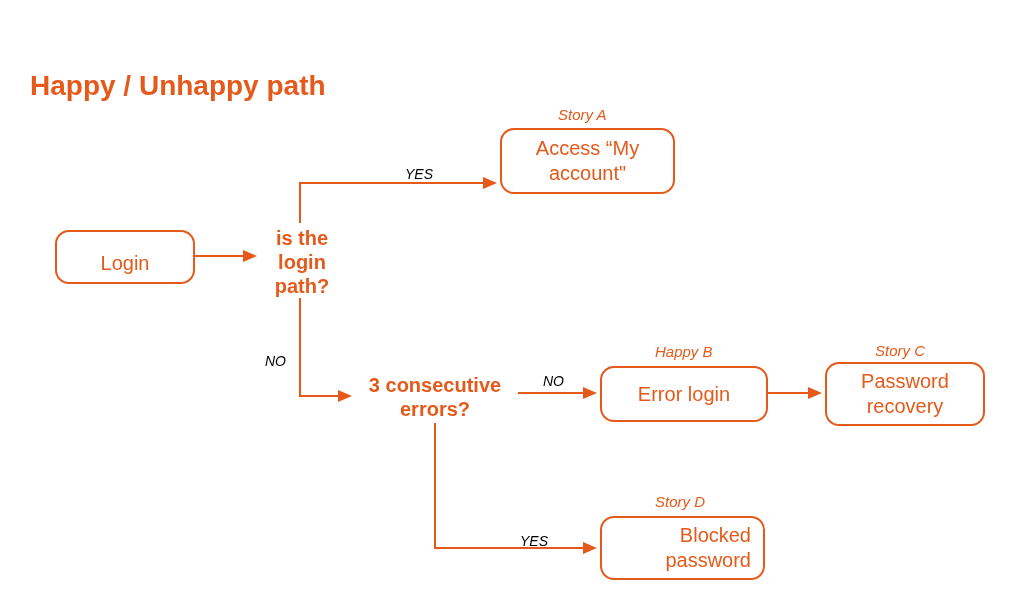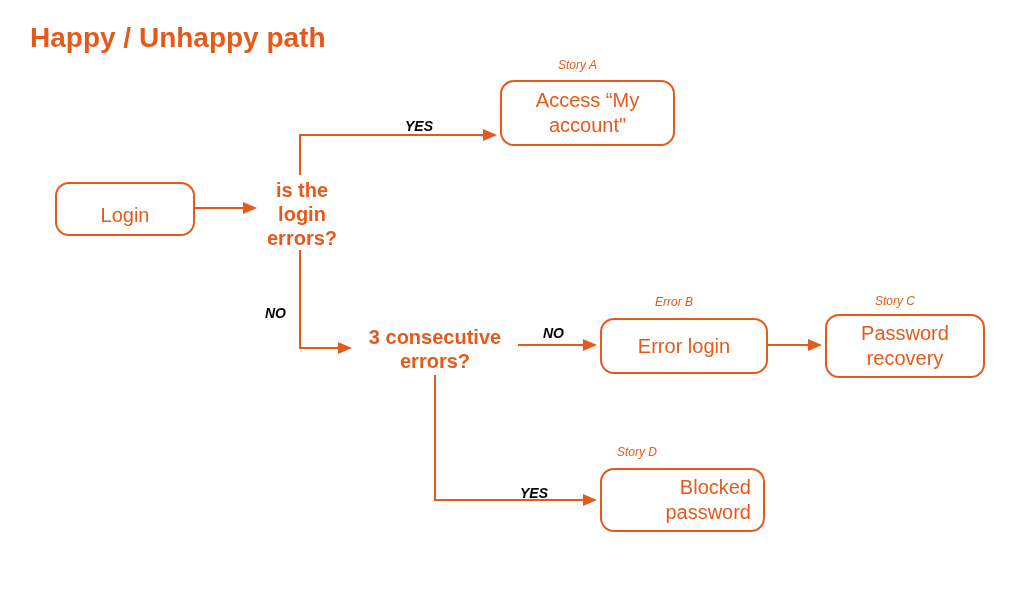--- a/index.html
+++ b/index.html
@@ -12,20 +12,21 @@
     width: 1024px;
     height: 592px;
     background: #ffffff;
     font-family: -apple-system, BlinkMacSystemFont, "Segoe UI", Arial, sans-serif;
     overflow: hidden;
   }
   .canvas {
     position: relative;
     width: 1024px;
     height: 416px;
+    margin-top: 48px;
   }
   .title {
     position: absolute;
     left: 30px;
     top: 22px;
     font-size: 28px;
     font-weight: 700;
     color: var(--orange);
   }
   .node {
@@ -49,28 +50,28 @@
     color: var(--orange);
     font-weight: 700;
     font-size: 20px;
     text-align: center;
     line-height: 1.2;
   }
   .story-label {
     position: absolute;
     color: var(--orange);
     font-style: italic;
-    font-size: 12px;
+    font-size: 15px;
     text-align: center;
   }
   .edge-label {
     position: absolute;
     color: var(--black);
     font-style: italic;
-    font-weight: 700;
+    font-weight: 400;
     font-size: 14px;
   }
   svg.arrows {
     position: absolute;
     left: 0;
     top: 0;
     width: 1024px;
     height: 592px;
     pointer-events: none;
   }
@@ -100,52 +101,52 @@
     <line x1="768" y1="345" x2="820" y2="345" stroke="#e55a1b" stroke-width="2" marker-end="url(#arrowhead)"></line>
 
     <path d="M 435 375 L 435 500 L 595 500" fill="none" stroke="#e55a1b" stroke-width="2" marker-end="url(#arrowhead)"></path>
   </svg>
 
   <div class="node" style="left:55px; top:182px; width:140px; height:54px;align-items:flex-end;">
     <span>Login</span>
   </div>
 
   <div class="decision" style="left:265px; top:178px; width:74px;">
-    <span>is the login errors?</span>
+    <span>is the login path?</span>
   </div>
 
   <div class="edge-label" style="left:405px; top:118px;">YES</div>
 
   <div class="story-label" style="left:558px; top:58px;">Story A</div>
 
   <div class="node" style="left:500px; top:80px; width:175px; height:66px;">
     <span>Access “My account"</span>
   </div>
 
   <div class="edge-label" style="left:265px; top:305px;">NO</div>
 
   <div class="decision" style="left:355px; top:325px; width:160px;">
     <span>3 consecutive errors?</span>
   </div>
 
   <div class="edge-label" style="left:543px; top:325px;">NO</div>
 
-  <div class="story-label" style="left:655px; top:295px;">Error B</div>
+  <div class="story-label" style="left:655px; top:295px;">Happy B</div>
 
   <div class="node" style="left:600px; top:318px; width:168px; height:56px;">
     <span>Error login</span>
   </div>
 
   <div class="story-label" style="left:875px; top:294px;">Story C</div>
 
   <div class="node" style="left:825px; top:314px; width:160px; height:64px;">
     <span>Password recovery</span>
   </div>
 
   <div class="edge-label" style="left:520px; top:485px;">YES</div>
 
-  <div class="story-label" style="left:617px; top:445px;">Story D</div>
+  <div class="story-label" style="left:655px; top:445px;">Story D</div>
 
   <div class="node" style="left:600px; top:468px; width:165px; height:64px;text-align:right;">
     <span>Blocked password</span>
   </div>
 
 </div>
 
 </body></html>

